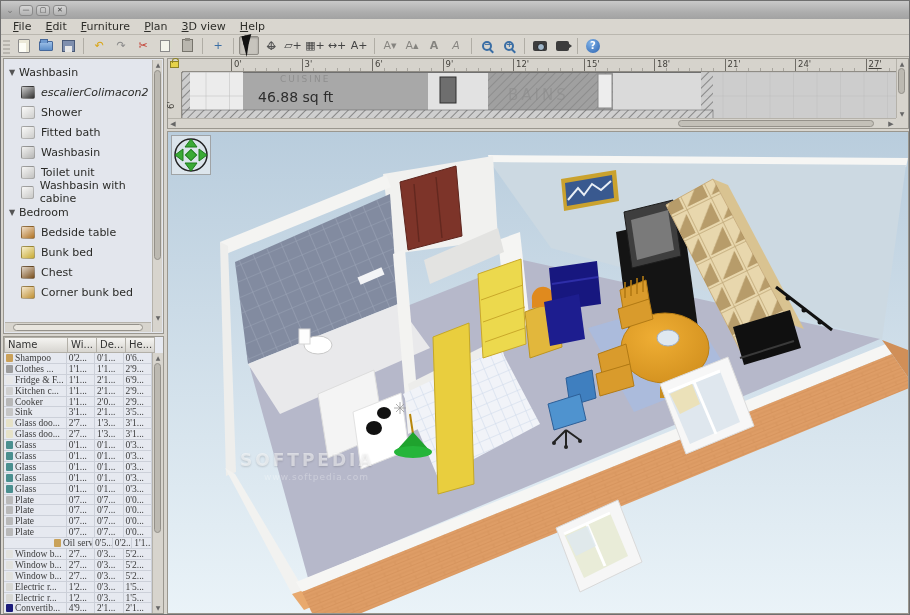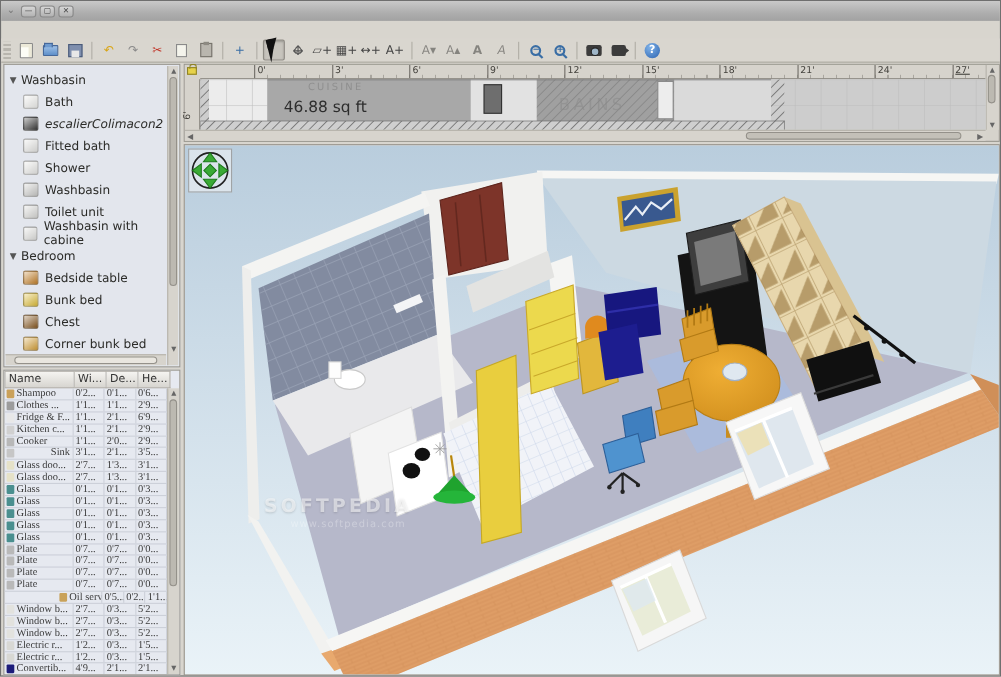--- a/index.html
+++ b/index.html
@@ -116,20 +116,28 @@
 
   <div id="titlebar">
     <div id="win-menu">⌄</div>
     <div id="win-controls">
         <div class="wbtn">—</div>
         <div class="wbtn">▢</div>
         <div class="wbtn">✕</div>
       </div>
   </div>
 
+  <div id="menubar">
+      <div class="menu-item">File</div>
+      <div class="menu-item">Edit</div>
+      <div class="menu-item">Furniture</div>
+      <div class="menu-item">Plan</div>
+      <div class="menu-item">3D view</div>
+      <div class="menu-item">Help</div>
+    </div>
 
   <div id="toolbar">
       <div id="tb-grip"></div>
       <div class="tbtn">
         <span class="i-page"></span>
       </div>
       <div class="tbtn">
         <span class="i-folder"></span>
       </div>
       <div class="tbtn">
@@ -214,34 +222,30 @@
       </div>
     </div>
 
   <div id="catalog">
     <div id="cat-tree">
         <div class="cat-row cat-cat">
           <span class="tri">▼</span>
           <span>Washbasin</span>
         </div>
         <div class="cat-row cat-item">
-          <span class="cat-thumb" style="background-color: rgb(242, 242, 240);"></span>
-          <span class="cat-label">Bath</span>
-        </div>
-        <div class="cat-row cat-item">
           <span class="cat-thumb" style="background-color: rgb(58, 58, 58);"></span>
           <span class="cat-label italic">escalierColimacon2</span>
         </div>
         <div class="cat-row cat-item">
+          <span class="cat-thumb" style="background-color: rgb(236, 236, 234);"></span>
+          <span class="cat-label">Shower</span>
+        </div>
+        <div class="cat-row cat-item">
           <span class="cat-thumb" style="background-color: rgb(233, 233, 231);"></span>
           <span class="cat-label">Fitted bath</span>
-        </div>
-        <div class="cat-row cat-item">
-          <span class="cat-thumb" style="background-color: rgb(236, 236, 234);"></span>
-          <span class="cat-label">Shower</span>
         </div>
         <div class="cat-row cat-item">
           <span class="cat-thumb" style="background-color: rgb(207, 207, 205);"></span>
           <span class="cat-label">Washbasin</span>
         </div>
         <div class="cat-row cat-item">
           <span class="cat-thumb" style="background-color: rgb(220, 220, 218);"></span>
           <span class="cat-label">Toilet unit</span>
         </div>
         <div class="cat-row cat-item">
@@ -356,21 +360,21 @@
             <span>1'1...</span>
           </div>
           <div class="ft-cell" style="width: 29px;">
             <span>2'0...</span>
           </div>
           <div class="ft-cell" style="width: 29px;">
             <span>2'9...</span>
           </div>
         </div>
         <div class="ft-row">
-          <div class="ft-cell" style="width: 64px; justify-content: space-between;">
+          <div class="ft-cell" style="width: 64px;">
             <span class="ft-icon" style="background-color: rgb(198, 198, 198);"></span>
             <span>Sink</span>
           </div>
           <div class="ft-cell" style="width: 29px;">
             <span>3'1...</span>
           </div>
           <div class="ft-cell" style="width: 29px;">
             <span>2'1...</span>
           </div>
           <div class="ft-cell" style="width: 29px;">

